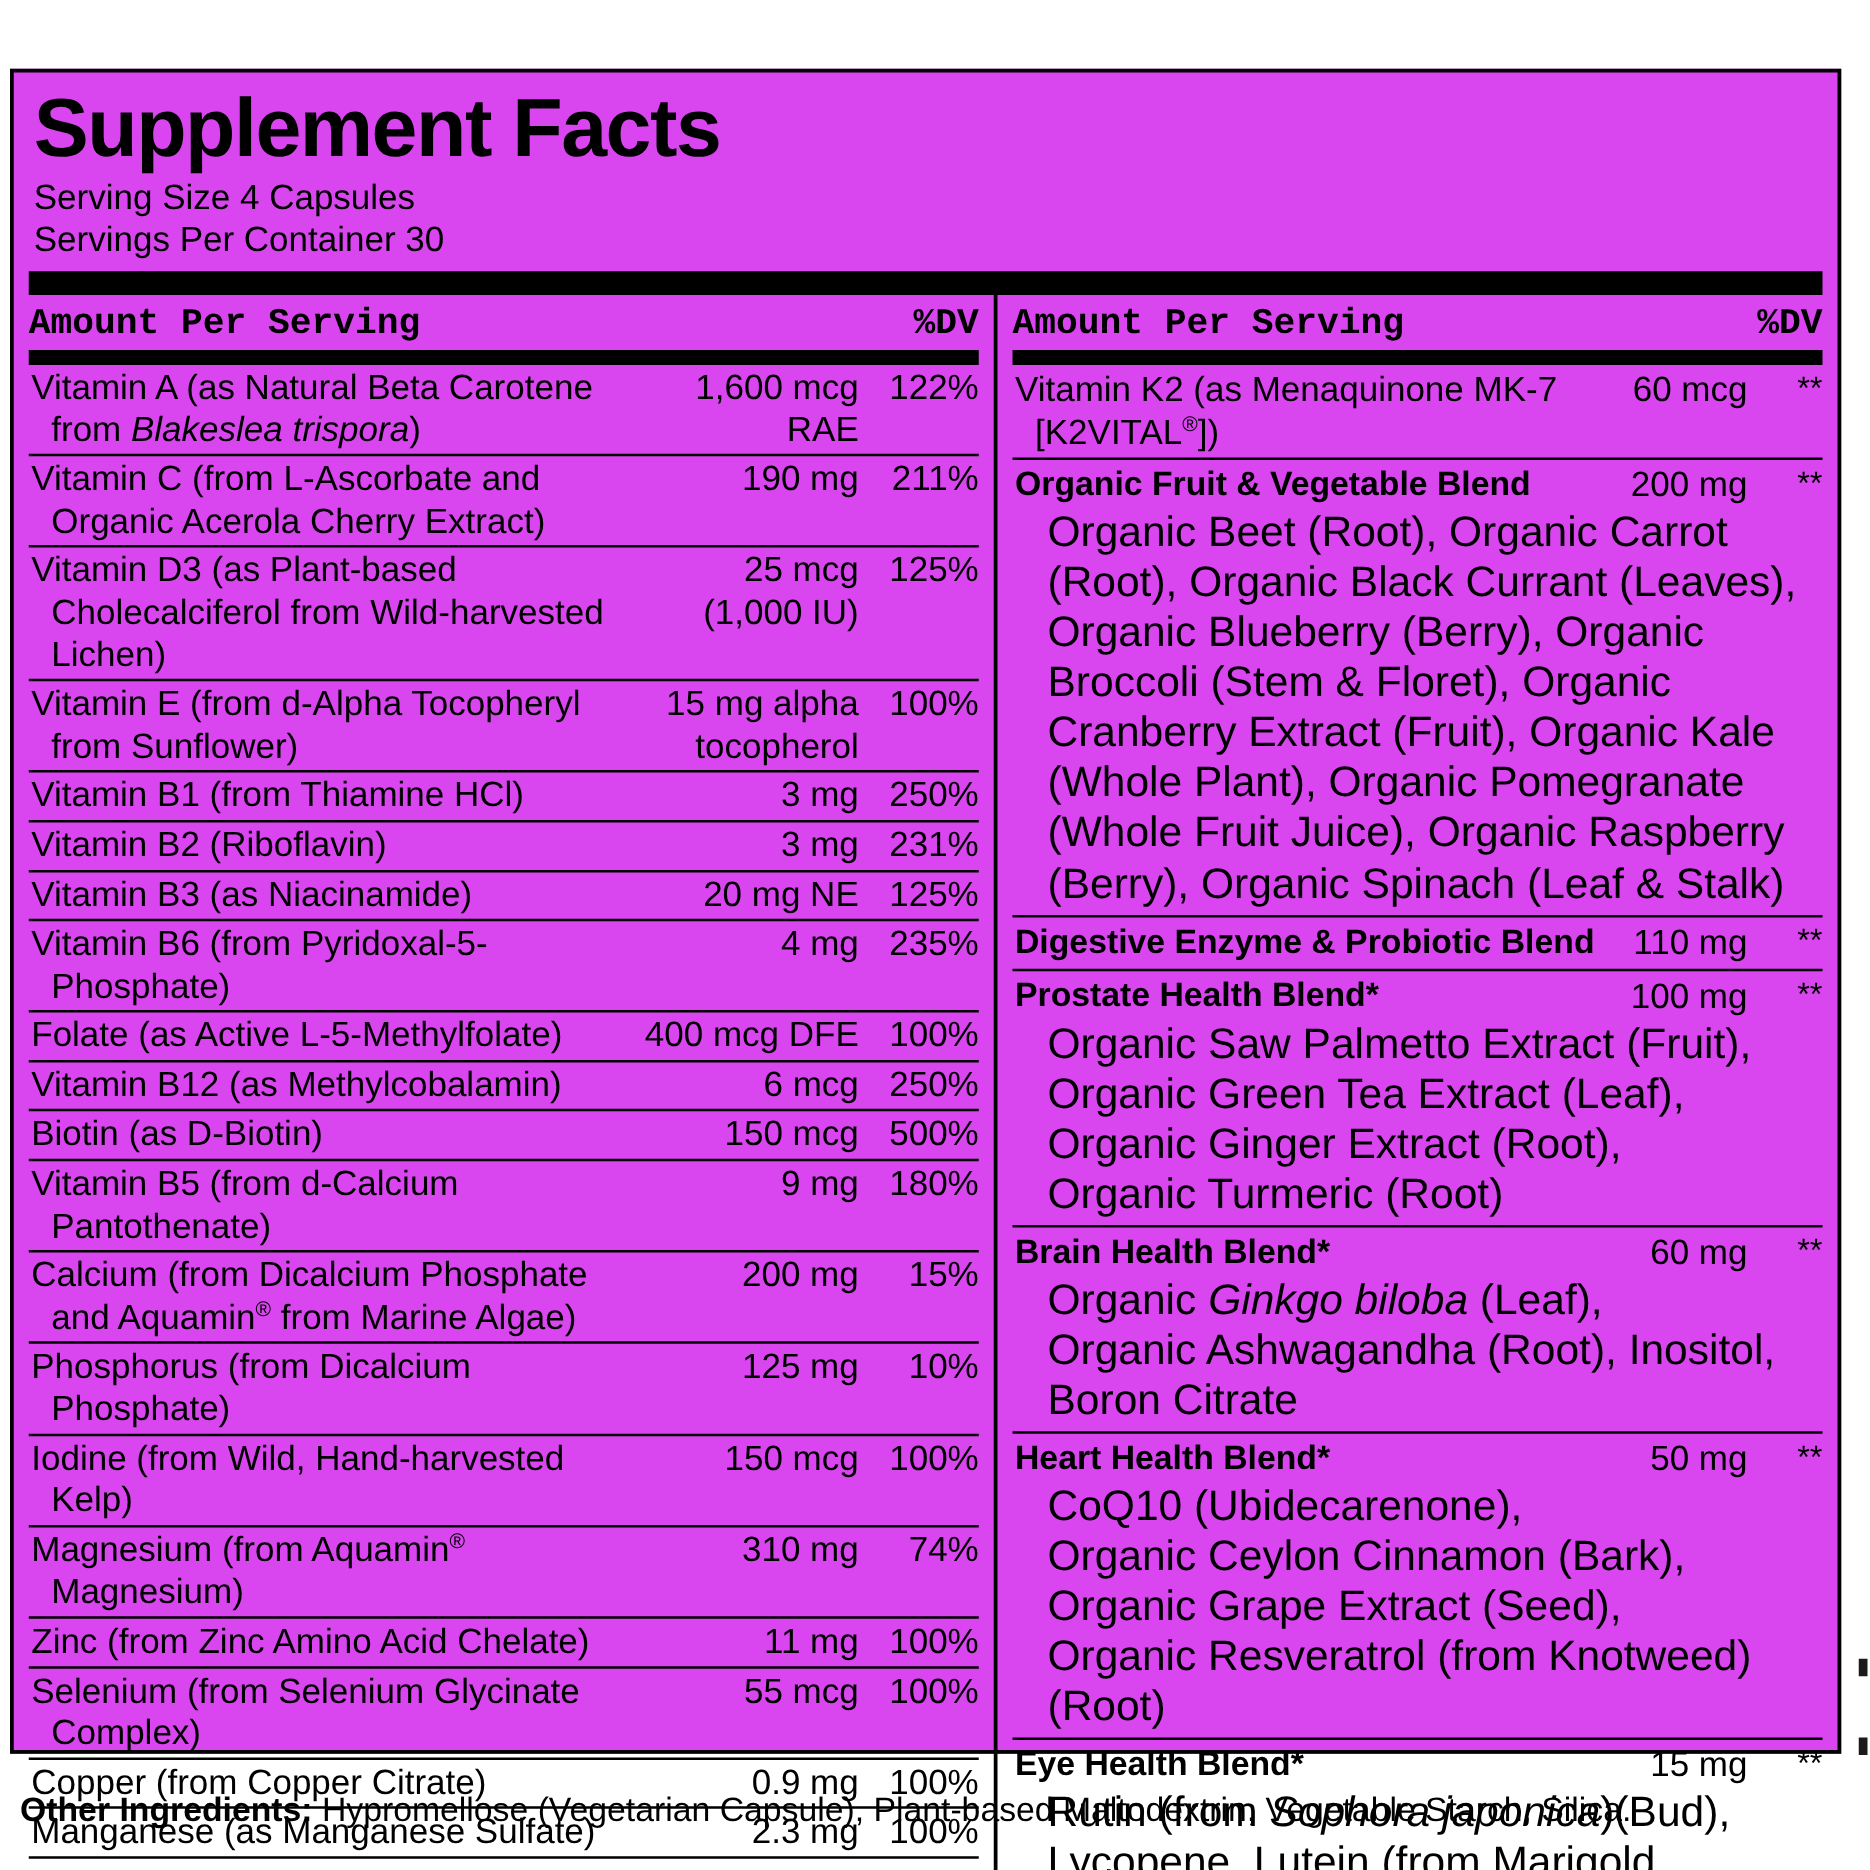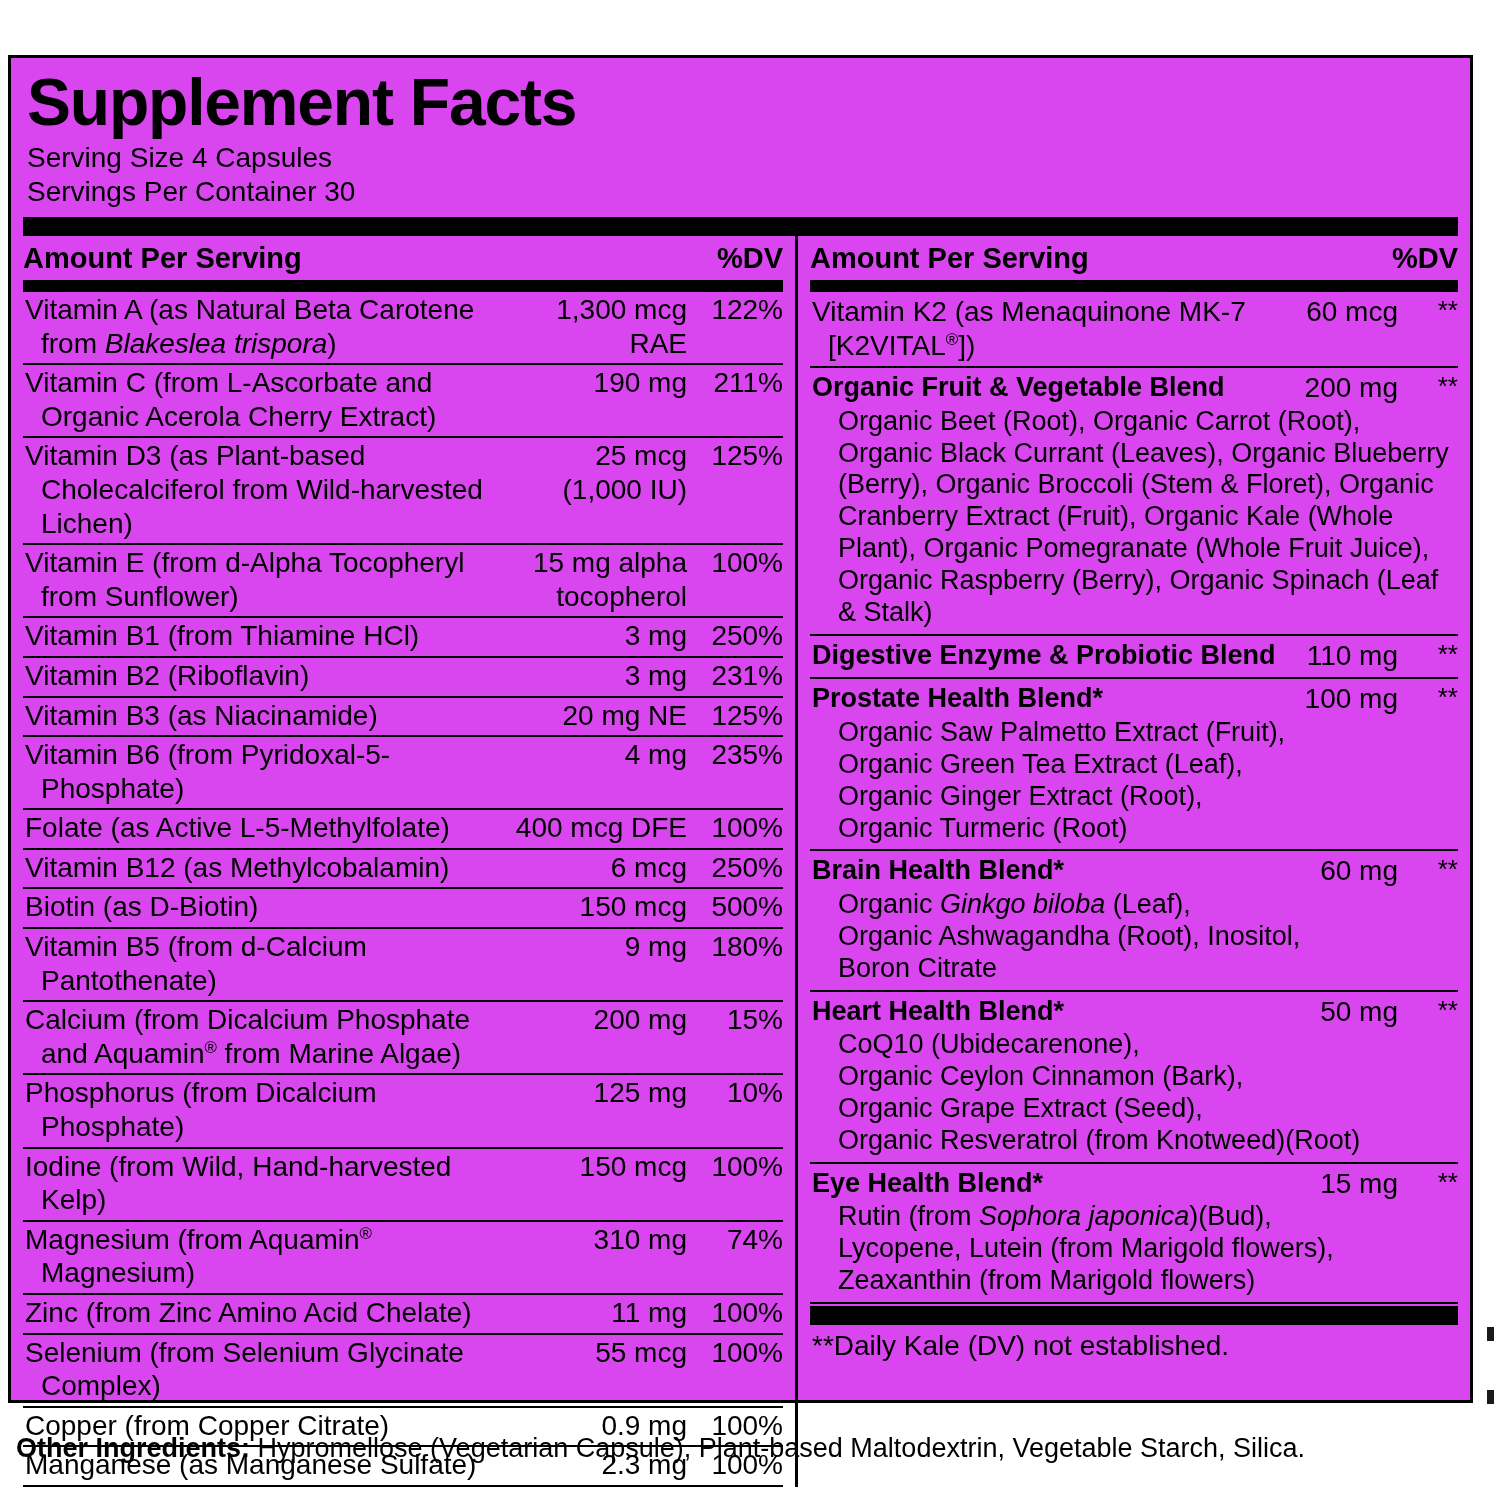--- a/index.html
+++ b/index.html
@@ -65,20 +65,21 @@
   .col-div   { width: 3px; background: #000; margin: 0 0px; align-self: stretch; }
   .col-right { width: 654px; padding-left: 12px; flex: 1 1 auto; }
 
   .aps-row {
     display: flex;
     align-items: baseline;
     font-weight: bold;
     font-size: 29px;
     padding: 6px 0 5px 0;
     white-space: nowrap;
+    font-family: Liberation Mono, monospace;
   }
   .aps-row .lbl { flex: 1 1 auto; }
   .aps-row .dv  { flex: 0 0 auto; text-align: right; }
 
   .rule-med { height: 12px; background: #000; }
 
   
   .nrow {
     display: flex;
     align-items: flex-start;
@@ -138,21 +139,21 @@
     line-height: 1.2;
   }
   .blend .dv {
     flex: 0 0 auto;
     width: 60px;
     text-align: right;
     font-size: 26px;
     line-height: 1.2;
   }
   .blend .sub {
-    font-size: 27px;
+    font-size: 34px;
     line-height: 1.18;
     padding-left: 28px;
     padding-right: 4px;
     padding-top: 1px;
   }
   .blend {
     border-bottom: 2px solid #000;
     padding: 3px 0 5px 0;
   }
   i, .ital { font-style: italic; }
@@ -203,21 +204,21 @@
 
     <div class="col col-left">
       <div class="aps-row">
         <span class="lbl">Amount Per Serving</span>
         <span class="dv">%DV</span>
       </div>
       <div class="rule-med"></div>
       <div id="left-rows">
           <div class="nrow">
             <div class="name">Vitamin A (as Natural Beta Carotene from <i>Blakeslea trispora</i>)</div>
-            <div class="amt">1,300 mcg
+            <div class="amt">1,600 mcg
 RAE</div>
             <div class="dv">122%</div>
           </div>
           <div class="nrow">
             <div class="name">Vitamin C (from L-Ascorbate and Organic Acerola Cherry Extract)</div>
             <div class="amt">190 mg</div>
             <div class="dv">211%</div>
           </div>
           <div class="nrow">
             <div class="name">Vitamin D3 (as Plant-based Cholecalciferol from Wild-harvested Lichen)</div>

